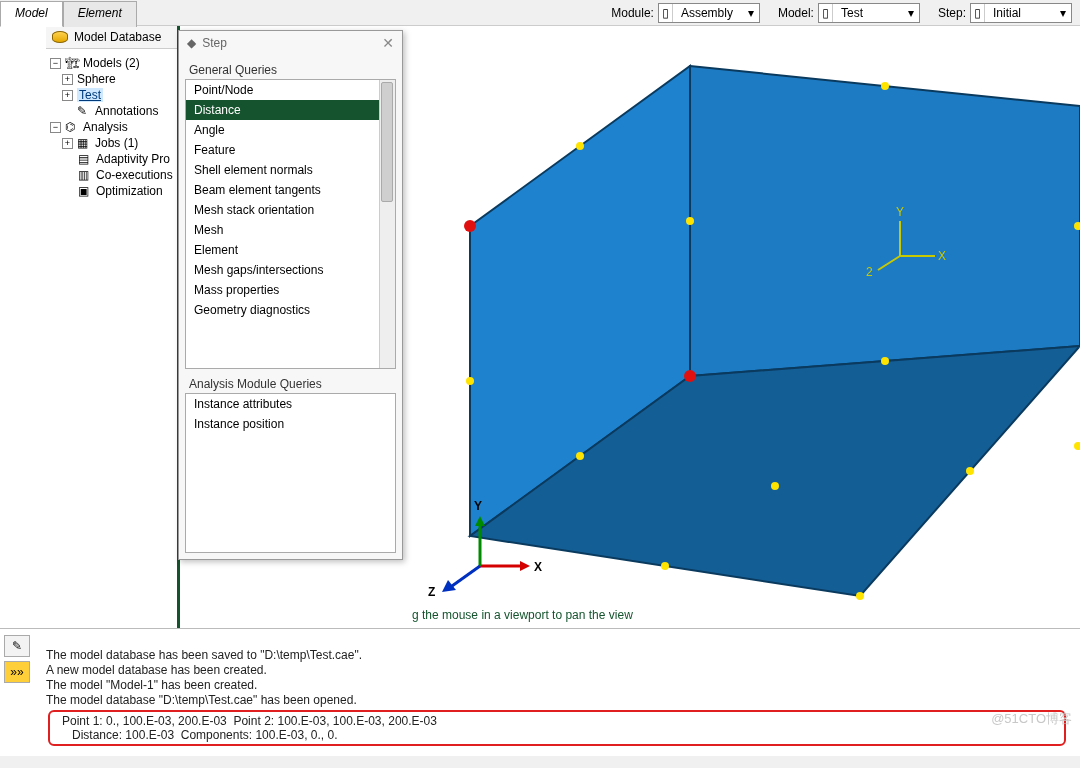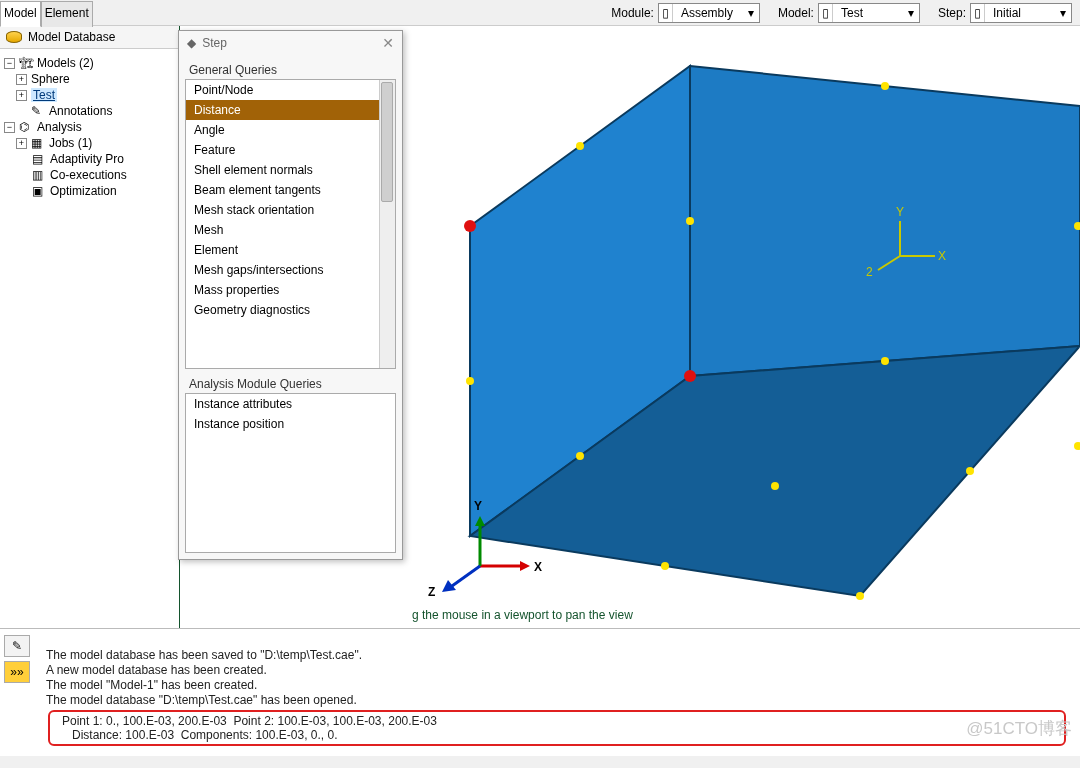--- a/index.html
+++ b/index.html
@@ -1,30 +1,30 @@
 <!DOCTYPE html>
 <html><head>
 <meta charset="utf-8">
 <style>
 * { box-sizing: border-box; margin: 0; padding: 0; font-family: "Segoe UI", Tahoma, sans-serif; font-size: 12px; }
 body { background: #f0f0f0; width: 1080px; height: 768px; overflow: hidden; position: relative; }
 
 .topbar { display: flex; align-items: center; height: 26px; background: #f0f0f0; border-bottom: 1px solid #ccc; }
 .tabs { display: flex; height: 26px; }
-.tab { padding: 4px 3px; border: 1px solid #aaa; background: #e8e8e8; border-bottom: none; position: relative; top: 1px; cursor: pointer; }
+.tab { padding: 4px 14px; border: 1px solid #aaa; background: #e8e8e8; border-bottom: none; position: relative; top: 1px; cursor: pointer; font-style: italic; }
 .tab.active { background: #fff; border-bottom: 1px solid #fff; }
 .top-controls { margin-left: auto; display: flex; align-items: center; gap: 4px; padding-right: 8px; }
 .top-controls label { margin-left: 14px; }
 .combo { display: flex; align-items: center; border: 1px solid #888; background: #fff; height: 20px; }
 .combo .btn { width: 14px; height: 18px; display: flex; align-items: center; justify-content: center; border-right: 1px solid #ccc; }
 .combo .val { padding: 0 8px; min-width: 70px; }
 .combo .drop { width: 16px; text-align: center; }
 
 .main { display: flex; height: 602px; }
-.tree-panel { width: 180px; background: #fff; border-right: 1px solid #14532d; }
+.tree-panel { width: 180px; background: #fff; border-right: 3px solid #14532d; padding-left: 46px; }
 .tree-header { display: flex; align-items: center; gap: 6px; padding: 4px 6px; border-bottom: 1px solid #ccc; background: #f5f5f5; }
 .db-icon { width: 16px; height: 12px; background: linear-gradient(#ffd24d,#e6a800); border-radius: 8px/4px; border: 1px solid #8a6500; }
 .tree { padding: 6px 2px; }
 .tree-row { display: flex; align-items: center; gap: 4px; padding: 1px 2px; white-space: nowrap; }
 .tree-indent1 { padding-left: 14px; }
 .tree-indent2 { padding-left: 30px; }
 .expander { width: 11px; height: 11px; border: 1px solid #888; display: inline-flex; align-items: center; justify-content: center; font-size: 9px; line-height: 9px; background: #fff; }
 .ticon { width: 14px; height: 14px; display: inline-block; }
 .selected-node { background: #cde8ff; color: #003a7a; text-decoration: underline; padding: 0 2px; }
 
@@ -32,32 +32,32 @@
 .viewport svg.scene { position: absolute; inset: 0; }
 .hint { position: absolute; left: 232px; bottom: 6px; color: #14532d; }
 
 .query-dialog { position: absolute; left: 178px; top: 30px; width: 225px; background: #f7f7f7; border: 1px solid #999; box-shadow: 2px 2px 6px rgba(0,0,0,.25); }
 .qd-title { display: flex; align-items: center; padding: 4px 8px; color: #666; gap: 6px; }
 .qd-title .close { margin-left: auto; color: #888; cursor: pointer; font-size: 14px; }
 .qd-group { margin: 6px; }
 .qd-label { padding: 2px 4px; color: #333; }
 .qd-list { border: 1px solid #aaa; background: #fff; max-height: 320px; overflow: hidden; position: relative; }
 .qd-item { padding: 3px 8px; cursor: pointer; }
-.qd-item.sel { background: #a16207; color: #fff; }
+.qd-item.sel { background: #14532d; color: #fff; }
 .qd-scroll { position: absolute; right: 0; top: 0; bottom: 0; width: 16px; background: #eee; border-left: 1px solid #ccc; }
 .qd-thumb { position: absolute; right: 2px; top: 2px; width: 12px; height: 120px; background: #cfcfcf; border: 1px solid #aaa; border-radius: 2px; }
 
 .console-area { border-top: 1px solid #bbb; background: #fff; display: flex; }
 .console-btns { width: 40px; display: flex; flex-direction: column; gap: 4px; padding: 6px 4px; }
 .cbtn { width: 26px; height: 22px; border: 1px solid #aaa; background: #f3f3f3; display: flex; align-items: center; justify-content: center; }
 .cbtn.y { background: #ffcf3a; }
 .console { flex: 1; font-family: "Courier New", monospace; font-size: 13px; padding: 4px 6px; white-space: pre; color: #222; }
 .red-box { border: 2px solid #e02020; border-radius: 6px; margin: 2px 8px 6px 2px; padding: 2px 12px; }
 
-.watermark { position: absolute; right: 8px; bottom: 28px; color: #c8c8c8; font-size: 17px; }
+.watermark { position: absolute; right: 8px; bottom: 40px; color: #c8c8c8; font-size: 13px; }
 </style>
 </head>
 <body>
 
 <div class="topbar">
   <div class="tabs">
     <div class="tab active">Model</div>
     <div class="tab">Element</div>
   </div>
   <div class="top-controls">

